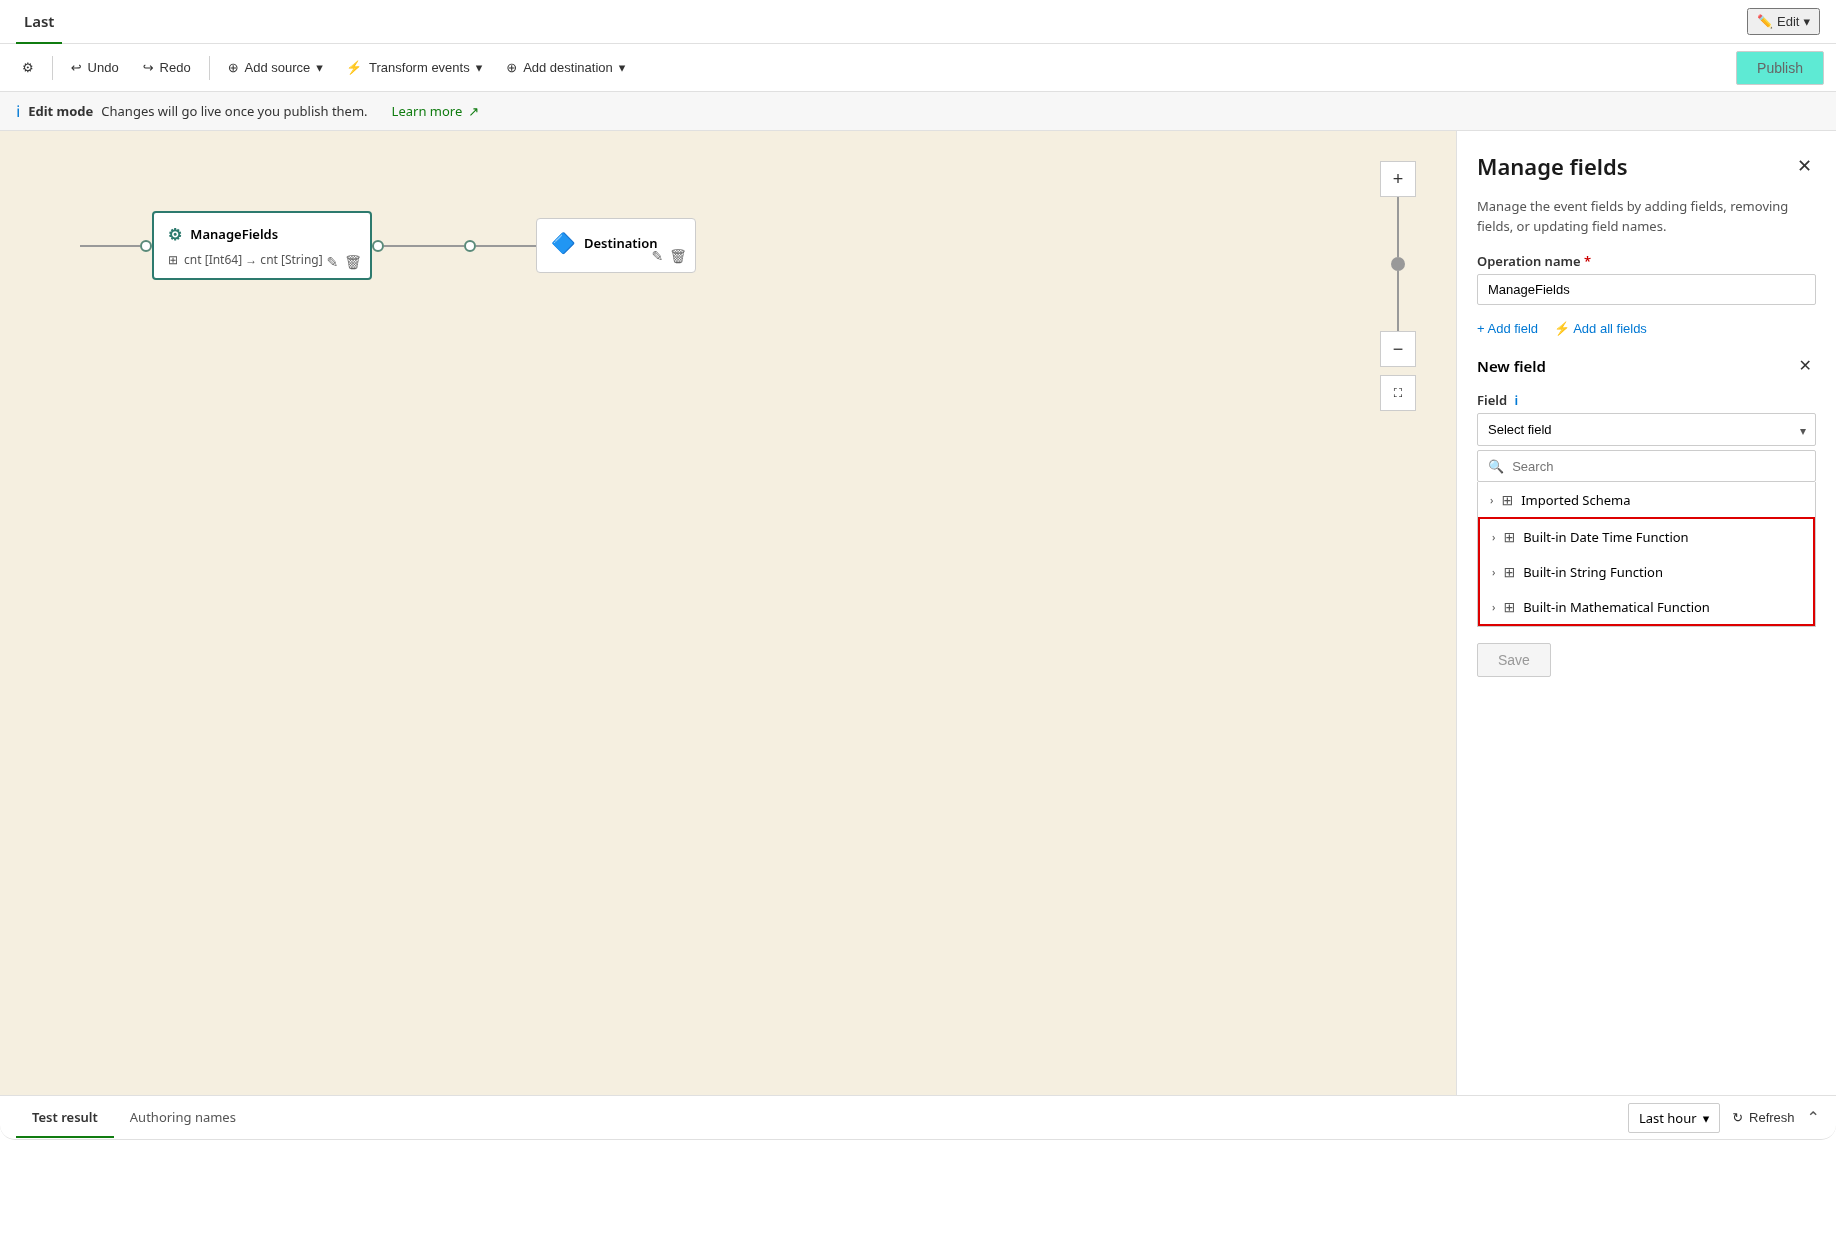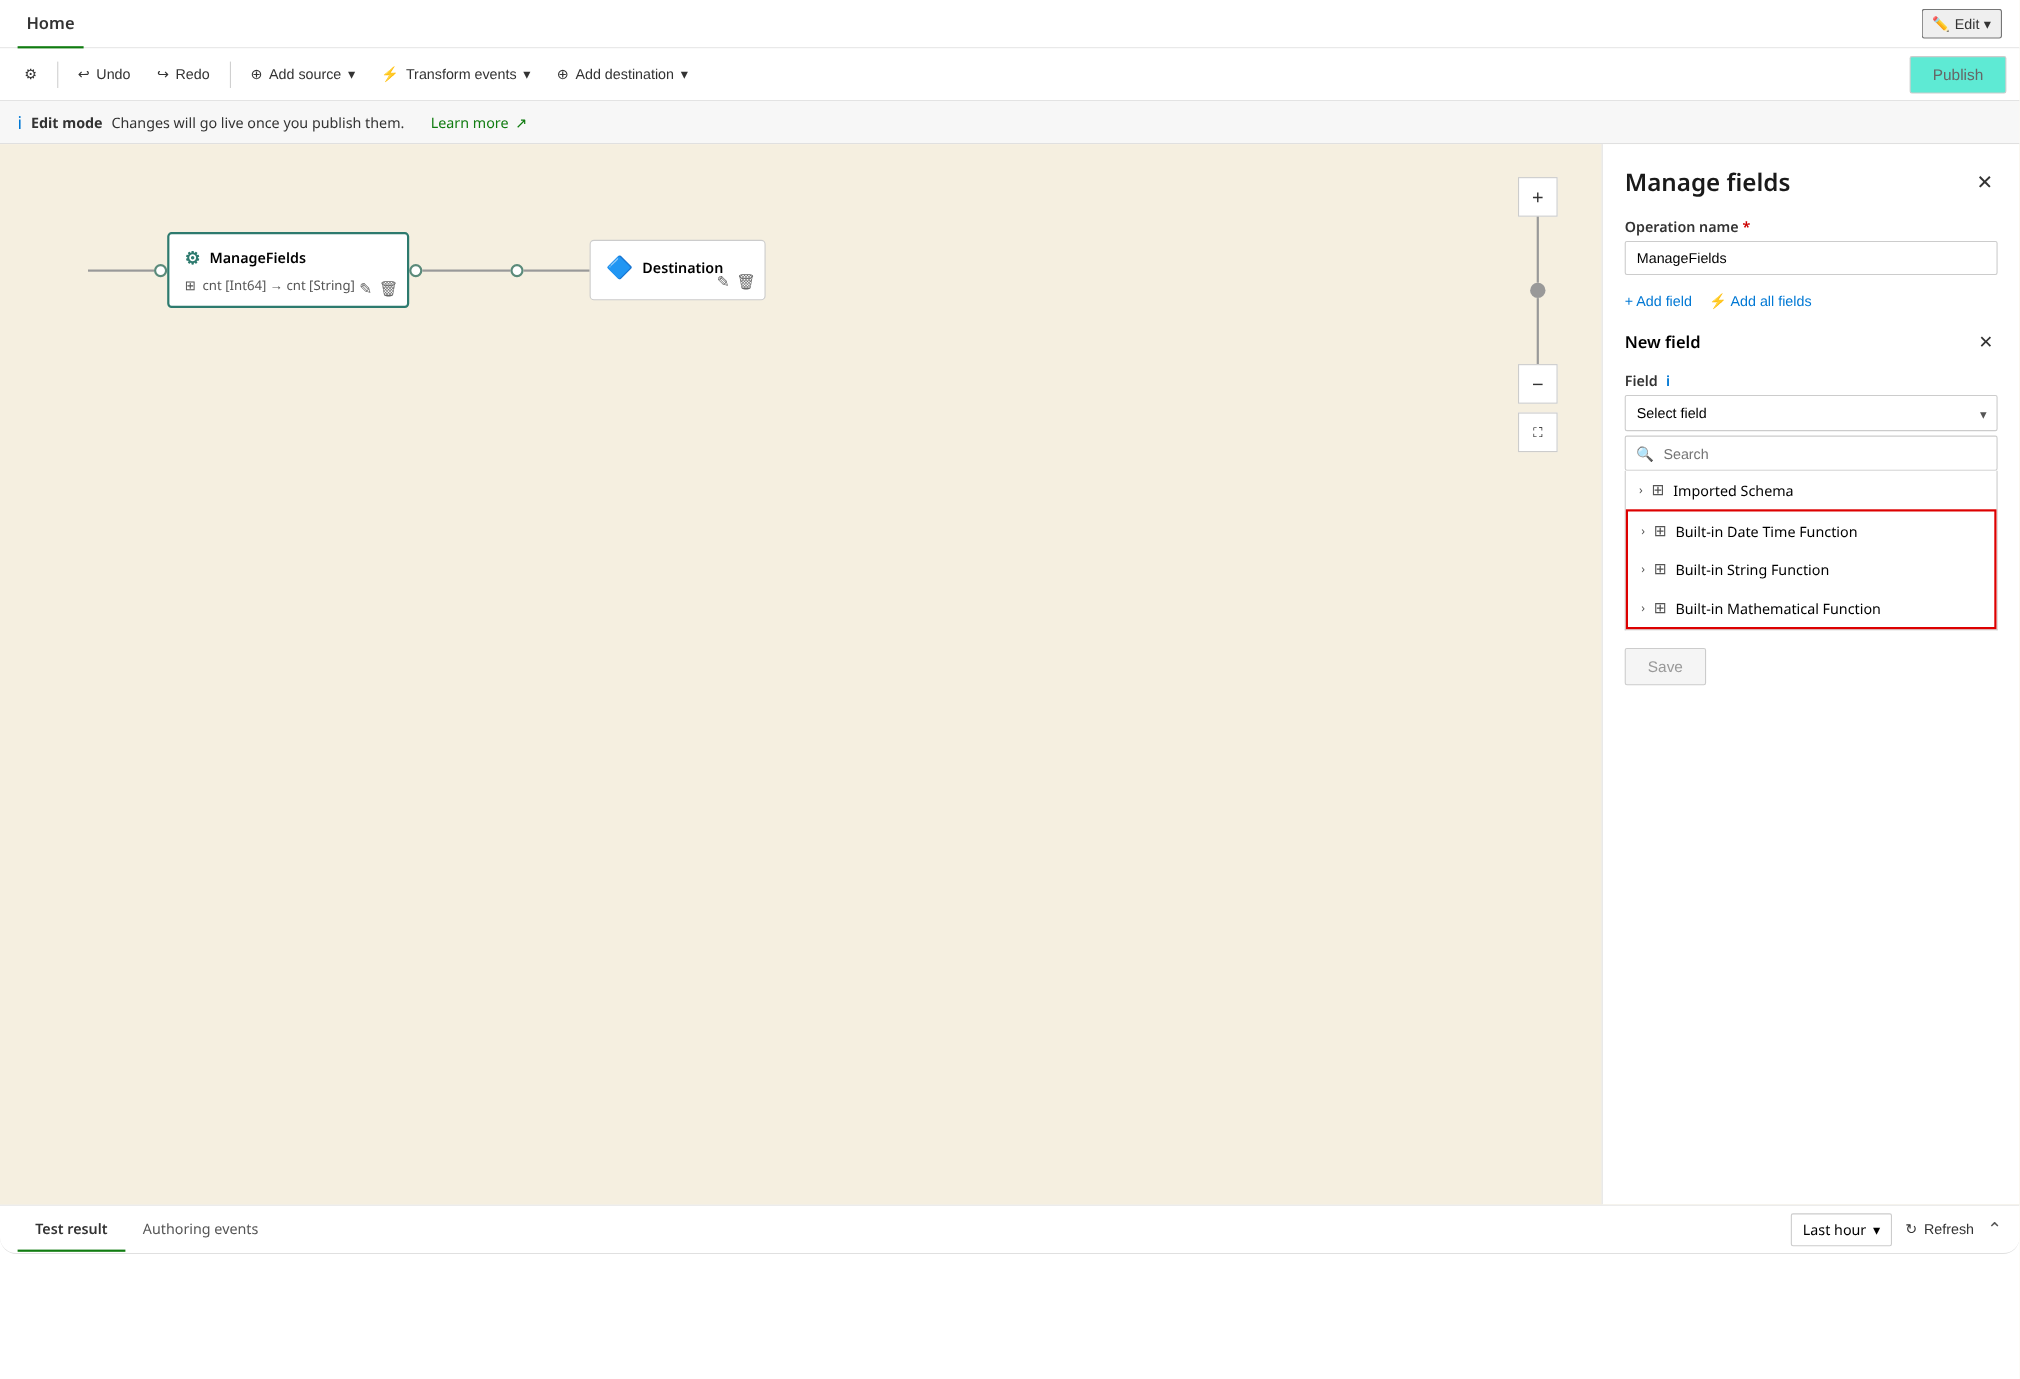--- a/index.html
+++ b/index.html
@@ -94,21 +94,21 @@
     .time-select { display: flex; align-items: center; gap: 6px; border: 1px solid #ccc; padding: 5px 10px; border-radius: 2px; font-size: 13px; cursor: pointer; }
     .refresh-btn { display: flex; align-items: center; gap: 6px; font-size: 13px; color: #333; cursor: pointer; background: transparent; border: none; }
     .collapse-btn { background: transparent; border: none; cursor: pointer; font-size: 16px; color: #555; }
     .bottom-content { flex: 1; padding: 16px; }
   </style>
 </head>
 <body>
 
 <div class="top-bar">
   <div class="top-bar-left">
-    <span class="home-tab">Home</span>
+    <span class="home-tab">Last</span>
   </div>
   <div class="top-bar-right">
     <button class="edit-btn">
       <span>✏️</span>
       <span>Edit</span>
       <span>▾</span>
     </button>
   </div>
 </div>
 
@@ -210,20 +210,21 @@
       </div>
     </div>
   </div>
 
   <div class="right-panel">
     <div class="panel-header">
       <span class="panel-title">Manage fields</span>
       <button class="close-btn">✕</button>
     </div>
 
+    <div class="panel-desc">Manage the event fields by adding fields, removing fields, or updating field names.</div>
 
     <div>
       <div class="field-label">
         <span>Operation name</span>
         <span class="required">*</span>
       </div>
       <input class="op-input" type="text" value="ManageFields" style="">
     </div>
 
     <div class="add-field-row">
@@ -284,21 +285,21 @@
       </div>
     </div>
 
     <button class="save-btn">Save</button>
   </div>
 </div>
 
 <div class="bottom-panel">
   <div class="bottom-tabs">
     <div class="bottom-tab active">Test result</div>
-    <div class="bottom-tab">Authoring events</div>
+    <div class="bottom-tab">Authoring names</div>
     <div class="bottom-tab-right">
       <div class="time-select">
         <span>Last hour</span>
         <span>▾</span>
       </div>
       <button class="refresh-btn">
         <span>↻</span>
         <span>Refresh</span>
       </button>
       <button class="collapse-btn">

